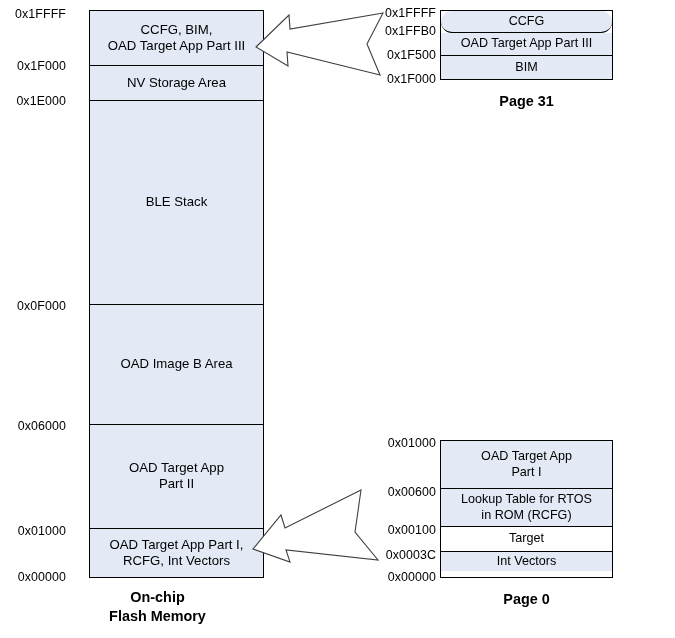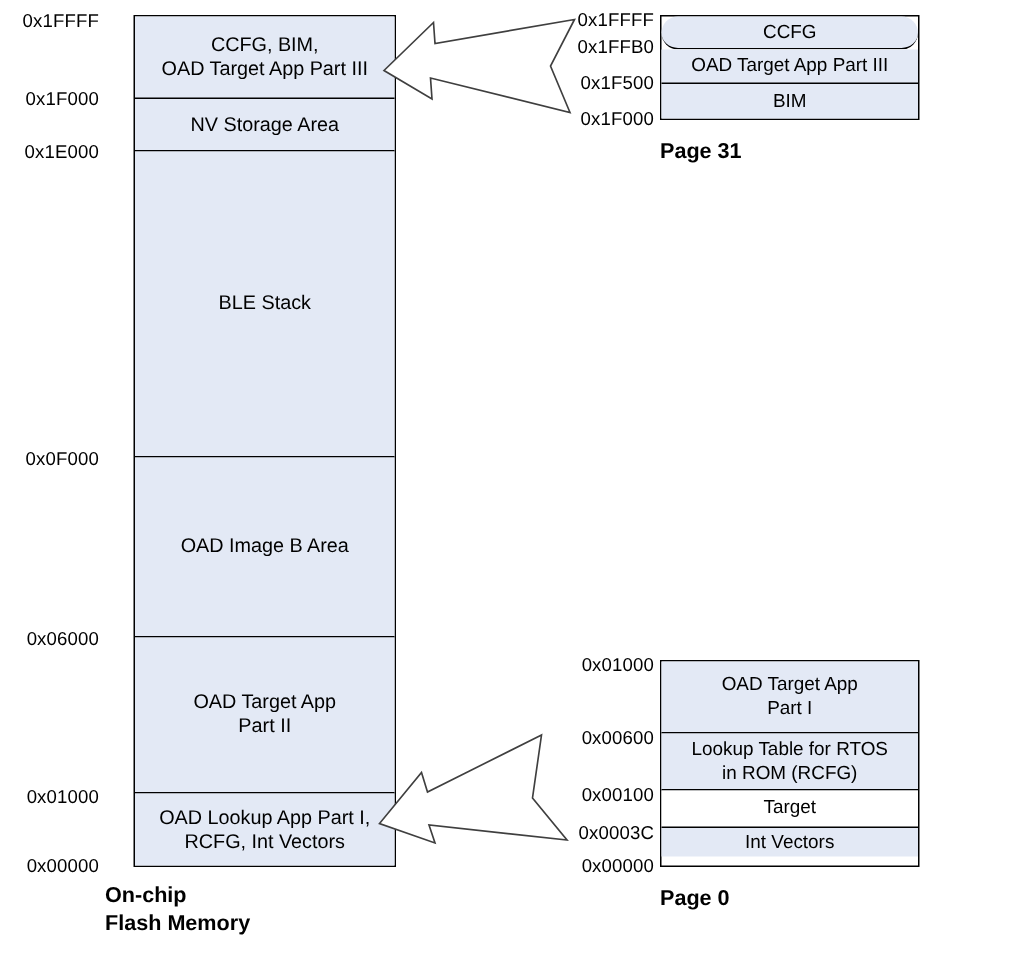--- a/index.html
+++ b/index.html
@@ -107,20 +107,21 @@
     width: 173px;
     height: 138px;
   }
   #page0-box .mem-row { font-size: 12.6px; }
 
   
   .caption {
     position: absolute;
     font-size: 14.4px;
     font-weight: bold;
+    text-align: center;
     line-height: 1.3;
     white-space: pre-line;
   }
   #flash-caption {
     left: 70px;
     top: 588px;
     width: 175px;
   }
   #page31-caption {
     left: 440px;
@@ -164,21 +165,21 @@
       <span class="row-label">BLE Stack</span>
     </div>
     <div class="mem-row" style="height:120px;">
       <span class="row-label">OAD Image B Area</span>
     </div>
     <div class="mem-row" style="height:105px;">
       <span class="row-label">OAD Target App
 Part II</span>
     </div>
     <div class="mem-row" style="height:48px;">
-      <span class="row-label">OAD Lookup App Part I,
+      <span class="row-label">OAD Target App Part I,
 RCFG, Int Vectors</span>
     </div>
   </div>
 
   <div class="addr-layer">
     <div class="addr left-col" style="top:8px;">0x1FFFF</div>
     <div class="addr left-col" style="top:60px;">0x1F000</div>
     <div class="addr left-col" style="top:95px;">0x1E000</div>
     <div class="addr left-col" style="top:300px;">0x0F000</div>
     <div class="addr left-col" style="top:420px;">0x06000</div>

